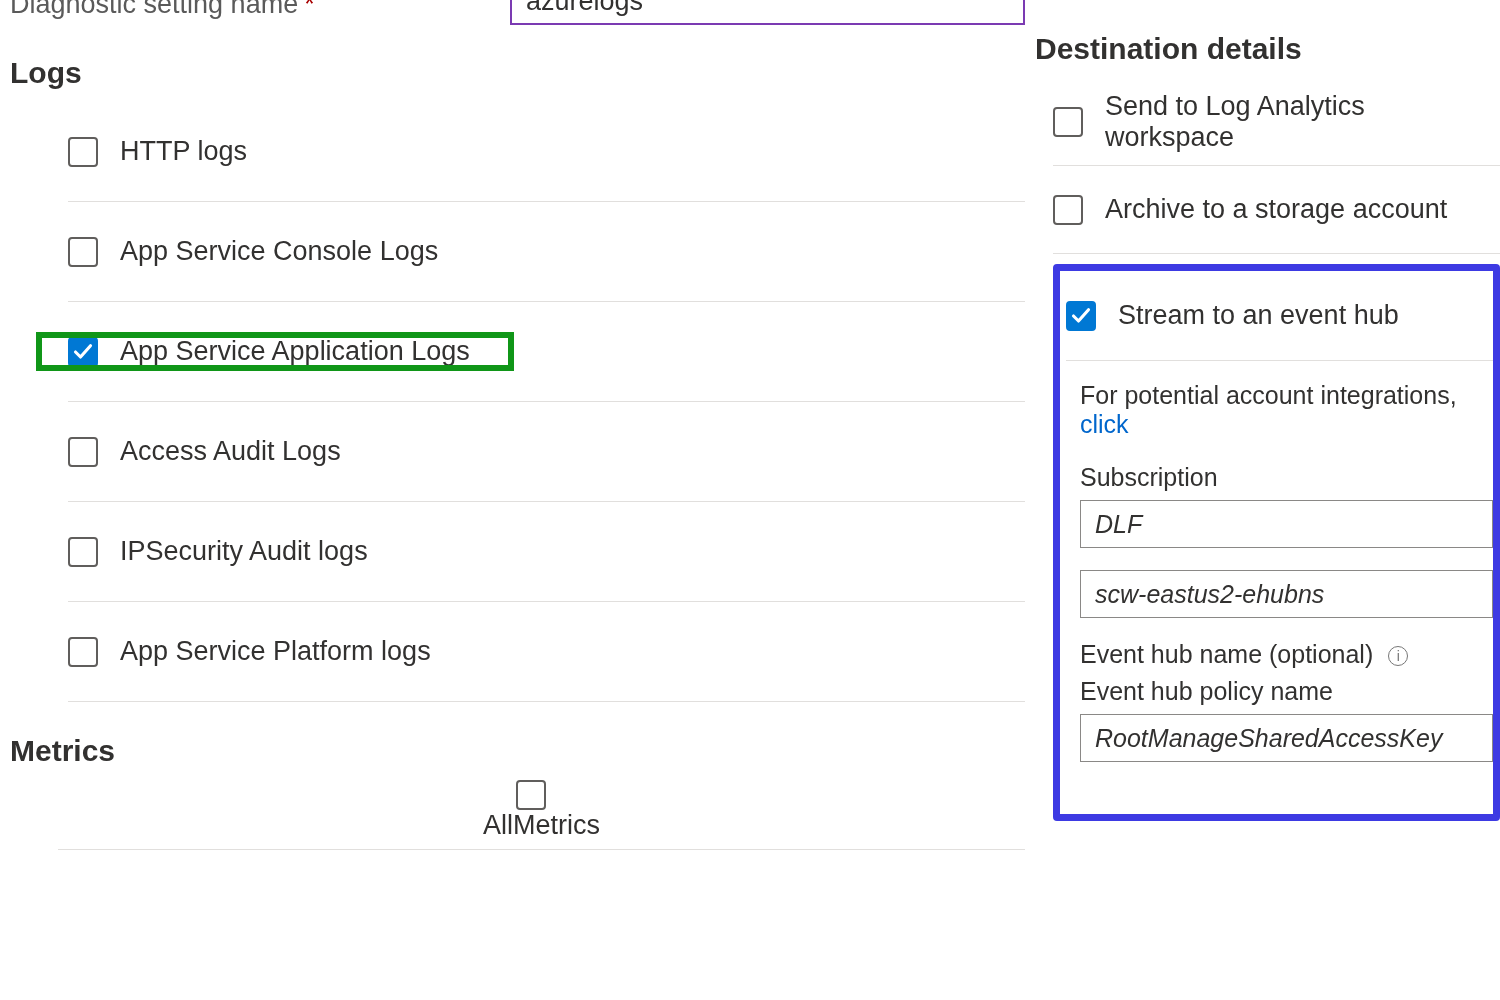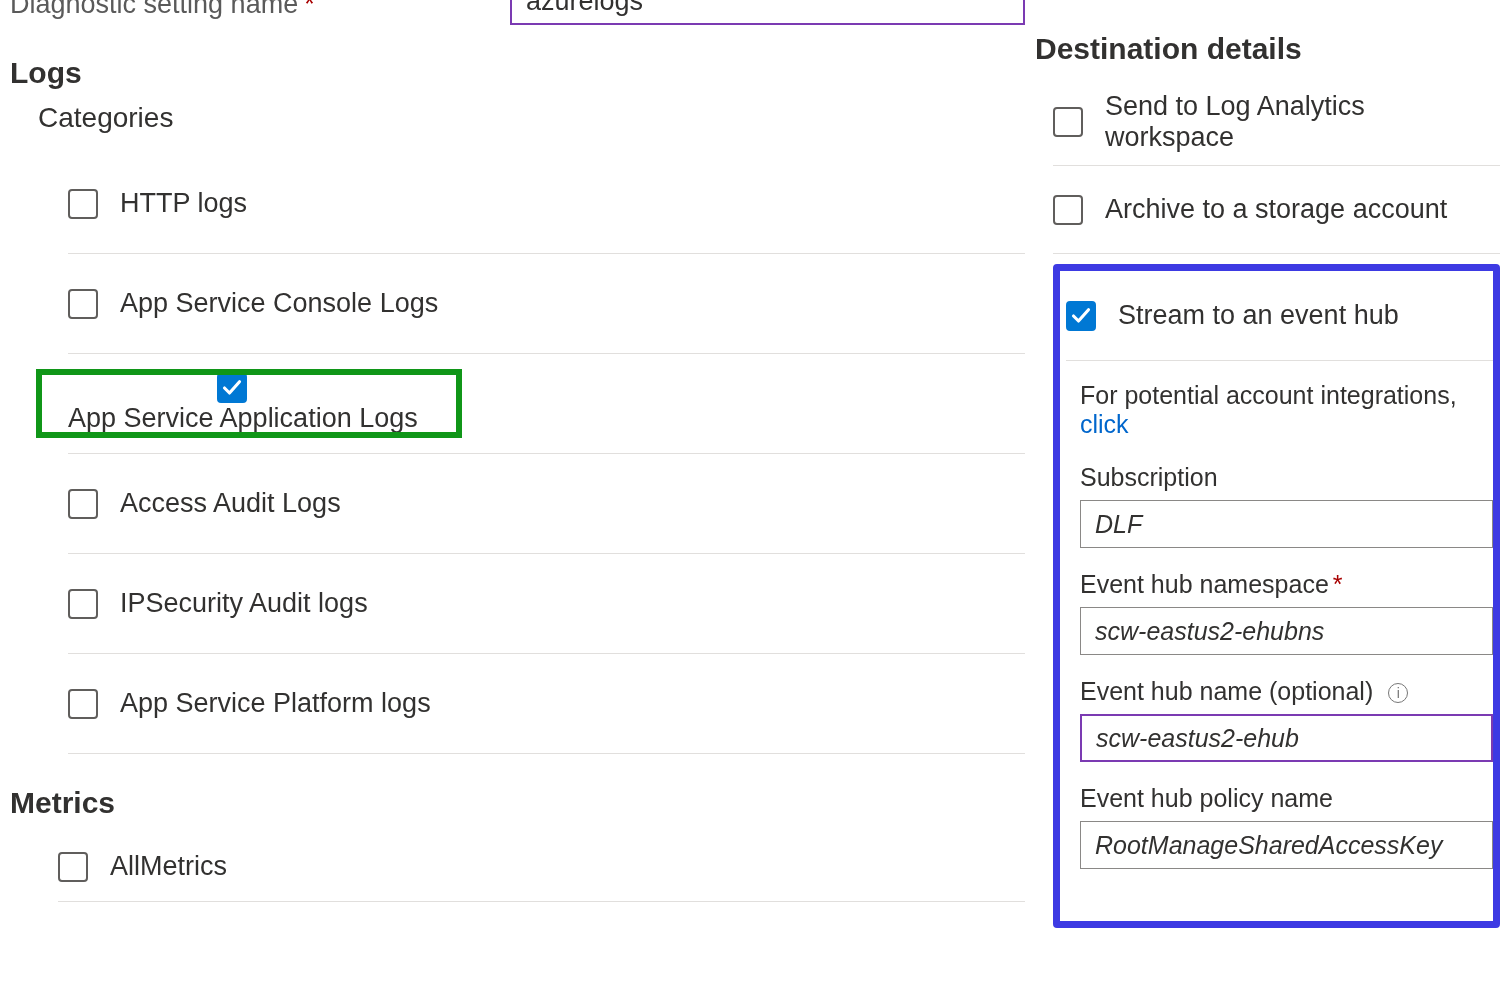--- a/index.html
+++ b/index.html
@@ -63,21 +63,21 @@
     margin: 10px 0 20px 28px;
     color: #323130;
   }
   .log-list { margin-left: 58px; text-align: right; }
   .log-row {
     display: flex;
     align-items: center;
     height: 100px;
     border-bottom: 1px solid #e1dfdd;
   }
-  .log-row.noborder { border-bottom: none; }
+  .log-row.noborder { border-bottom: none; flex-direction: column; }
   .checkbox {
     width: 30px;
     height: 30px;
     border: 2px solid #605e5c;
     border-radius: 4px;
     margin-right: 22px;
     display: flex;
     align-items: center;
     justify-content: center;
     flex-shrink: 0;
@@ -88,21 +88,20 @@
     border-color: #0078d4;
   }
   .checkbox.checked svg { display: block; }
   .checkbox svg { display: none; width: 20px; height: 20px; }
   .log-label {
     font-size: 27px;
     color: #323130;
   }
   .highlight-green {
     position: relative;
-    flex-direction: column;
   }
   .highlight-green::before {
     content: "";
     position: absolute;
     left: -32px;
     top: -4px;
     right: -44px;
     bottom: -4px;
     border: 6px solid #109618;
     pointer-events: none;
@@ -165,21 +164,20 @@
 
   <div class="left-col">
     <div class="top-field-row">
       <div class="top-field-label">
         <span>Diagnostic setting name</span><span class="req-star">*</span>
       </div>
       <input class="top-field-input" type="text" value="azurelogs" style="">
     </div>
 
     <h2 class="section">Logs</h2>
-    <h3 class="subsection">Categories</h3>
 
     <div class="log-list">
       <div class="log-row">
         <div class="checkbox">
           
         </div>
         <span class="log-label">HTTP logs</span>
       </div>
       <div class="log-row">
         <div class="checkbox">
@@ -259,34 +257,28 @@
         <div class="eh-details">
           <div class="hint-text">
             <span>For potential account integrations, </span><span class="hint-link">click</span>
           </div>
 
           <div class="field-label">Subscription</div>
           <div class="sel-box">
             <span>DLF</span>
           </div>
 
-          <div class="field-label">
-            <span>Event hub namespace</span><span class="req">*</span>
-          </div>
           <div class="sel-box">
             <span>scw-eastus2-ehubns</span>
           </div>
 
           <div class="field-label">
             <span>Event hub name (optional)</span>
             <span class="info-icon">i</span>
           </div>
-          <div class="sel-box purple">
-            <span>scw-eastus2-ehub</span>
-          </div>
 
           <div class="field-label">Event hub policy name</div>
           <div class="sel-box">
             <span>RootManageSharedAccessKey</span>
           </div>
         </div>
       </div>
 
     </div>
   </div>

